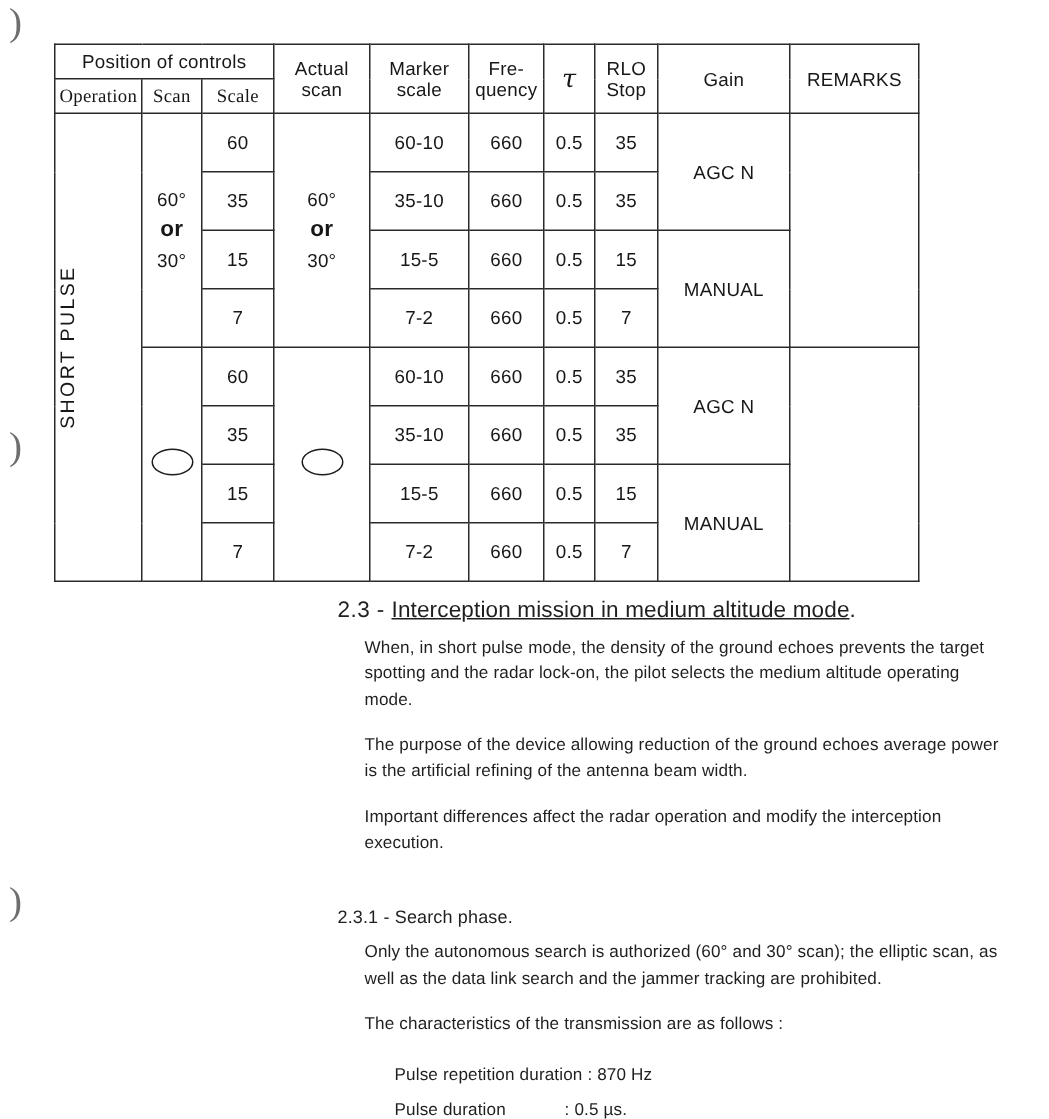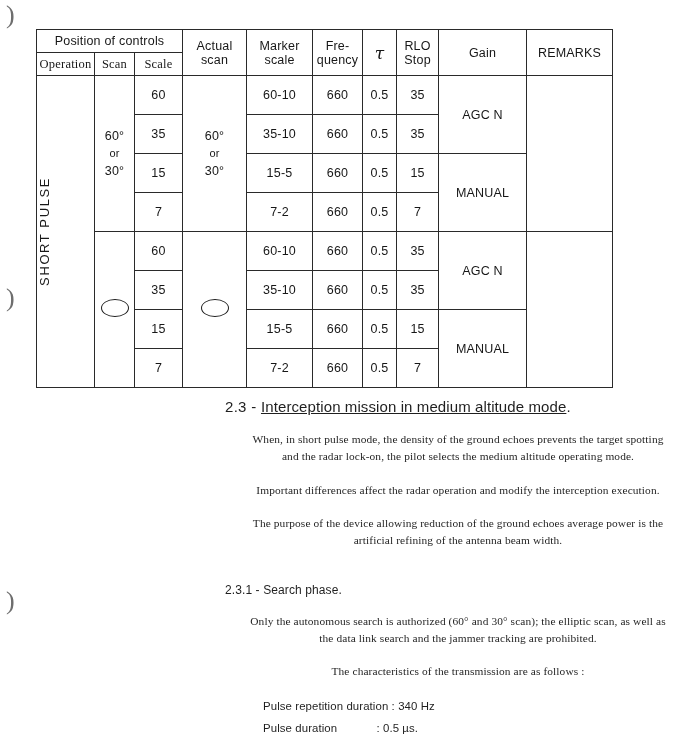--- a/index.html
+++ b/index.html
@@ -71,21 +71,21 @@
     transform: rotate(180deg);
     font-size: 13px;
     letter-spacing: 1.6px;
     white-space: nowrap;
   }
   .scan-stack {
     line-height: 1.5;
     font-size: 12.5px;
   }
   .scan-stack span { display: block; text-align: center; }
-  .small-or { font-size: 11px; }
+  .small-or { font-size: 15px; font-weight: bold; }
 
   
   .ellipse-glyph {
     display: inline-block;
     width: 26px;
     height: 16px;
     border: 1.6px solid #1c1c1c;
     border-radius: 50%;
   }
 
@@ -108,25 +108,24 @@
   }
   .sec-head {
     margin: 0 0 9px 0;
     font-size: 15px;
     white-space: nowrap;
   }
   .sec-head .num { letter-spacing: .3px; }
   .sec-head .ttl { text-decoration: underline; }
 
   .para {
-    margin: 16px 0 14px 0;
+    margin: 4px 0 14px 0;
     padding-left: 18px;
     line-height: 1.52;
-    text-align: center;
-    font-family: Liberation Serif, serif;
+    text-align: left;
   }
   .para.tight { margin-bottom: 13px; }
 
   .sec-head-2 {
     margin: 33px 0 9px 0;
     font-size: 12px;
     white-space: nowrap;
   }
 
   .spec-list {
@@ -286,25 +285,25 @@
       </tr>
     </tbody>
   </table>
 </div>
 
 <div class="body-text">
 
   <p class="sec-head"><span class="num">2.3 - </span><span class="ttl">Interception mission in medium altitude mode</span><span>.</span></p>
 
   <p class="para tight">When, in short pulse mode, the density of the ground echoes prevents the target spotting and the radar lock-on, the pilot selects the medium altitude operating mode.</p>
+  <p class="para tight">The purpose of the device allowing reduction of the ground echoes average power is the artificial refining of the antenna beam width.</p>
   <p class="para">Important differences affect the radar operation and modify the interception execution.</p>
-  <p class="para tight">The purpose of the device allowing reduction of the ground echoes average power is the artificial refining of the antenna beam width.</p>
 
   <p class="sec-head-2"><span class="num">2.3.1 - </span><span class="ttl">Search phase</span><span>.</span></p>
 
   <p class="para tight">Only the autonomous search is authorized (60° and 30° scan); the elliptic scan, as well as the data link search and the jammer tracking are prohibited.</p>
   <p class="para">The characteristics of the transmission are as follows :</p>
 
   <div class="spec-list">
-    <div class="row"><span>Pulse repetition duration : </span><span>340 Hz</span></div>
+    <div class="row"><span>Pulse repetition duration : </span><span>870 Hz</span></div>
     <div class="row"><span>Pulse duration</span><span>            : </span><span>0.5 µs.</span></div>
   </div>
 </div>
 
 </body></html>

